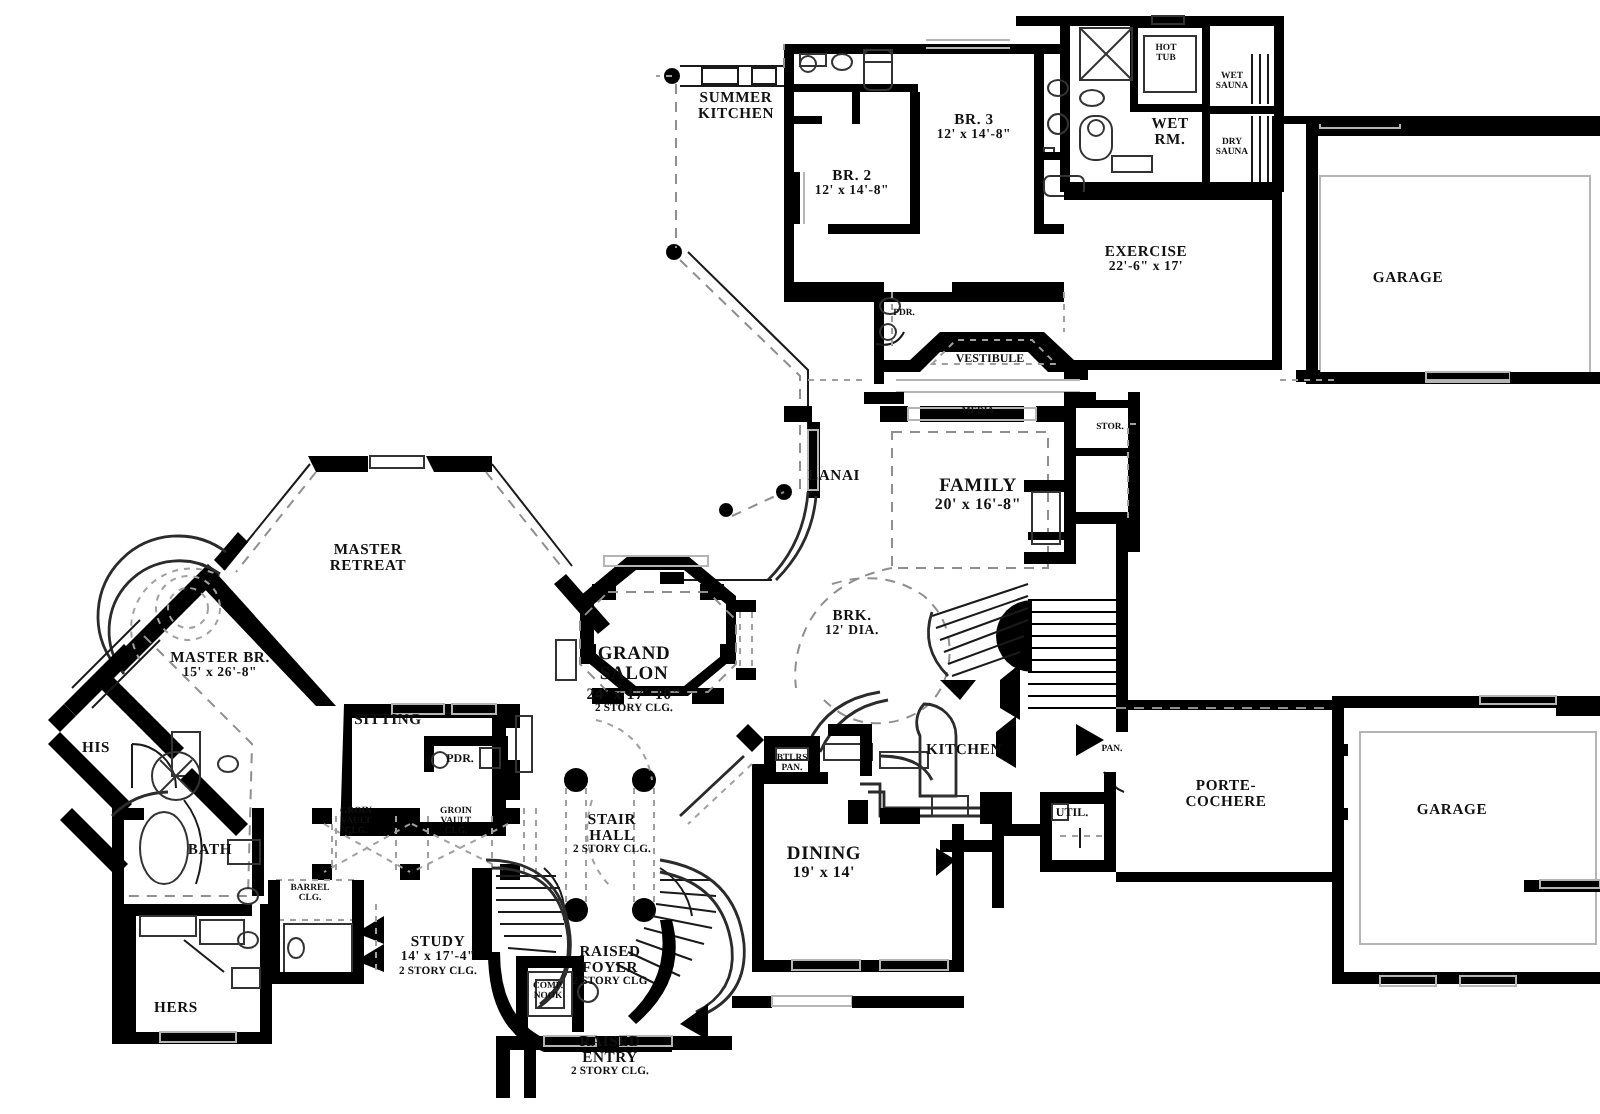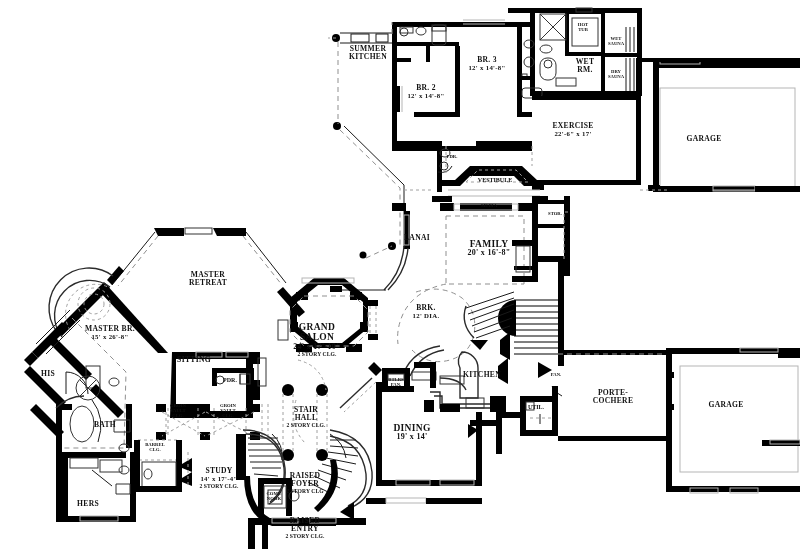--- a/index.html
+++ b/index.html
@@ -619,21 +619,21 @@
       <div class="lbl sz-xxs" style="left: 555px; top: 214px;">
         <span class="nm">STOR.</span>
       </div>
       <div class="lbl sz-sm" style="left: 417px; top: 238px;">
         <span class="nm">LANAI</span>
       </div>
       <div class="lbl sz-md" style="left: 489px; top: 248px;">
         <span class="nm">FAMILY</span>
         <span class="dim">20' x 16'-8"</span>
       </div>
-      <div class="lbl sz-sm" style="left: 184px; top: 279px; margin-left: 24px;">
+      <div class="lbl sz-sm" style="left: 184px; top: 279px;">
         <span class="nm">MASTER</span>
         <span class="nm">RETREAT</span>
       </div>
       <div class="lbl sz-sm" style="left: 426px; top: 312px;">
         <span class="nm">BRK.</span>
         <span class="dim">12' DIA.</span>
       </div>
       <div class="lbl sz-sm" style="left: 110px; top: 333px;">
         <span class="nm">MASTER BR.</span>
         <span class="dim">15' x 26'-8"</span>

